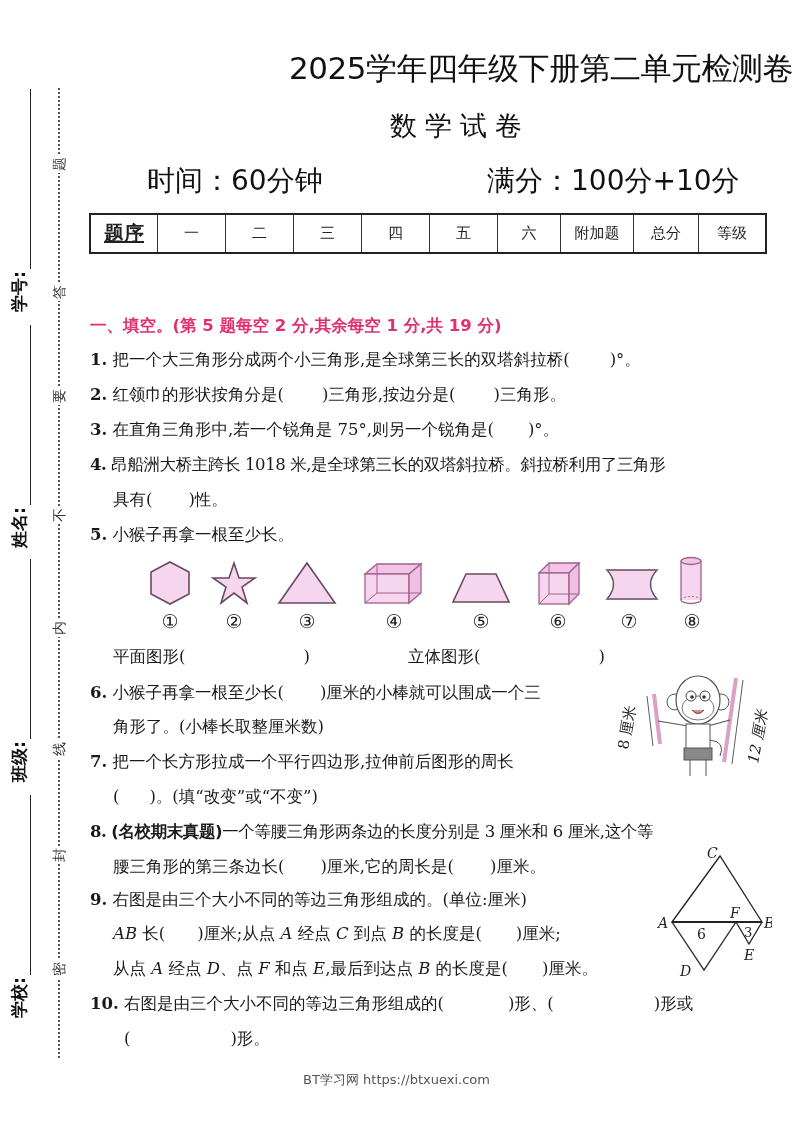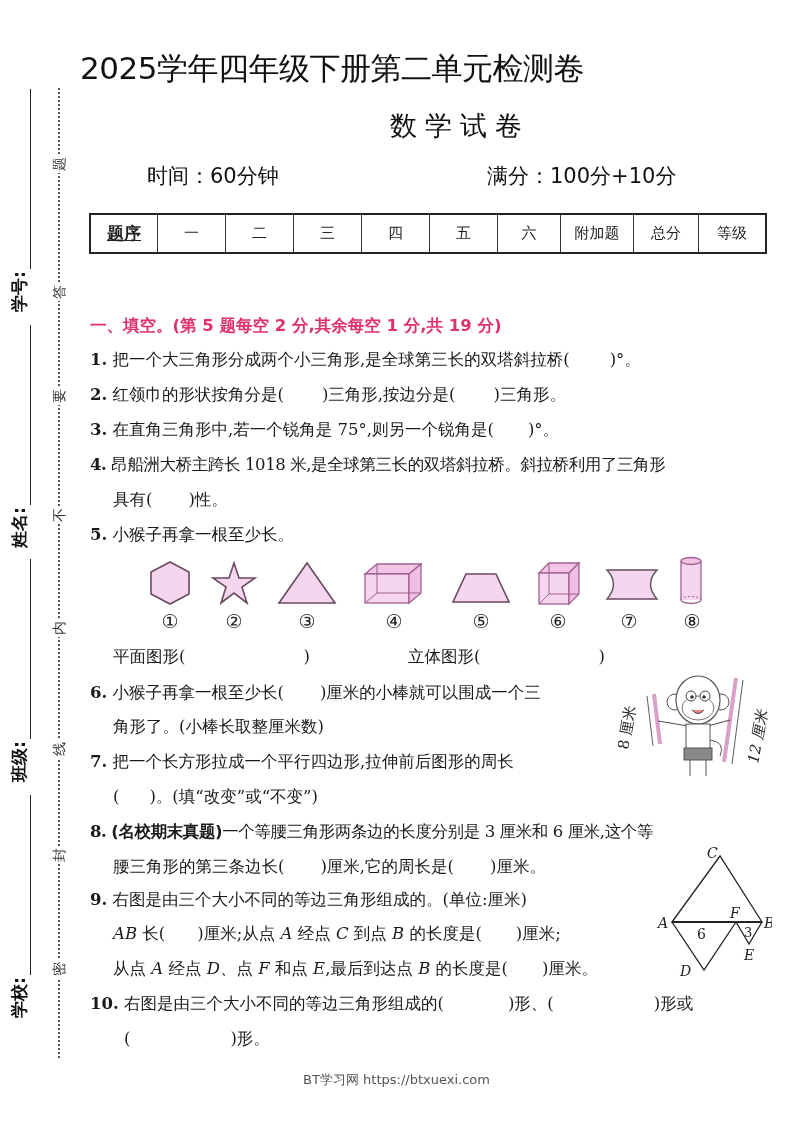--- a/index.html
+++ b/index.html
@@ -12,30 +12,30 @@
              border-left: 2px dotted #555; }
   .seal-char { position: absolute; left: 50px; width: 18px; height: 18px; background: #fff;
                font-size: 14px; line-height: 18px; text-align: center; transform: rotate(-90deg);
                font-family: "DejaVu Sans", sans-serif; color: #333; }
   .field { position: absolute; left: 8px; transform-origin: left top; transform: rotate(-90deg);
            display: flex; align-items: flex-end; white-space: nowrap; }
   .field-label { font-family: "DejaVu Sans", sans-serif; font-weight: bold; font-size: 17px; color: #111; }
   .field-line { display: inline-block; border-bottom: 1.5px solid #222; height: 18px; margin-left: 2px; }
 
   
-  .title { position: absolute; top: 48px; left: 80px; width: 713px; text-align: left;
+  .title { position: absolute; top: 48px; left: 80px; width: 713px; text-align: right;
            font-family: "DejaVu Sans", sans-serif; font-size: 31px; color: #111; letter-spacing: -0.5px; }
   .subtitle { position: absolute; top: 108px; left: 80px; width: 760px; text-align: center;
               font-family: "DejaVu Sans", sans-serif; font-size: 27px; letter-spacing: 8px; color: #111; }
-  .meta { position: absolute; top: 162px; font-family: "DejaVu Sans", sans-serif; font-size: 21px; color: #111; }
+  .meta { position: absolute; top: 162px; font-family: "DejaVu Sans", sans-serif; font-size: 28px; color: #111; }
 
   
   .score { position: absolute; left: 89px; top: 213px; border-collapse: collapse; border: 2px solid #222; }
   .score td { border: 1px solid #333; height: 37px; text-align: center; font-size: 15px; color: #222; padding: 0; }
-  .score td.rowhead { font-family: "DejaVu Sans", sans-serif; font-weight: bold; font-size: 17px; width: 66px; text-decoration: underline; }
+  .score td.rowhead { font-family: "DejaVu Sans", sans-serif; font-weight: bold; font-size: 20px; width: 66px; text-decoration: underline; }
 
   
   .section { position: absolute; left: 90px; top: 315px; font-family: "DejaVu Sans", sans-serif;
              font-weight: bold; font-size: 16.5px; color: #e0306e; }
   .line { position: absolute; font-size: 16.5px; white-space: nowrap; color: #1a1a1a; }
   .qn { font-weight: bold; font-family: "DejaVu Serif", serif; }
   .bold { font-weight: bold; font-family: "DejaVu Sans", sans-serif; }
   .blank { display: inline-block; }
   i { font-style: italic; }
 

